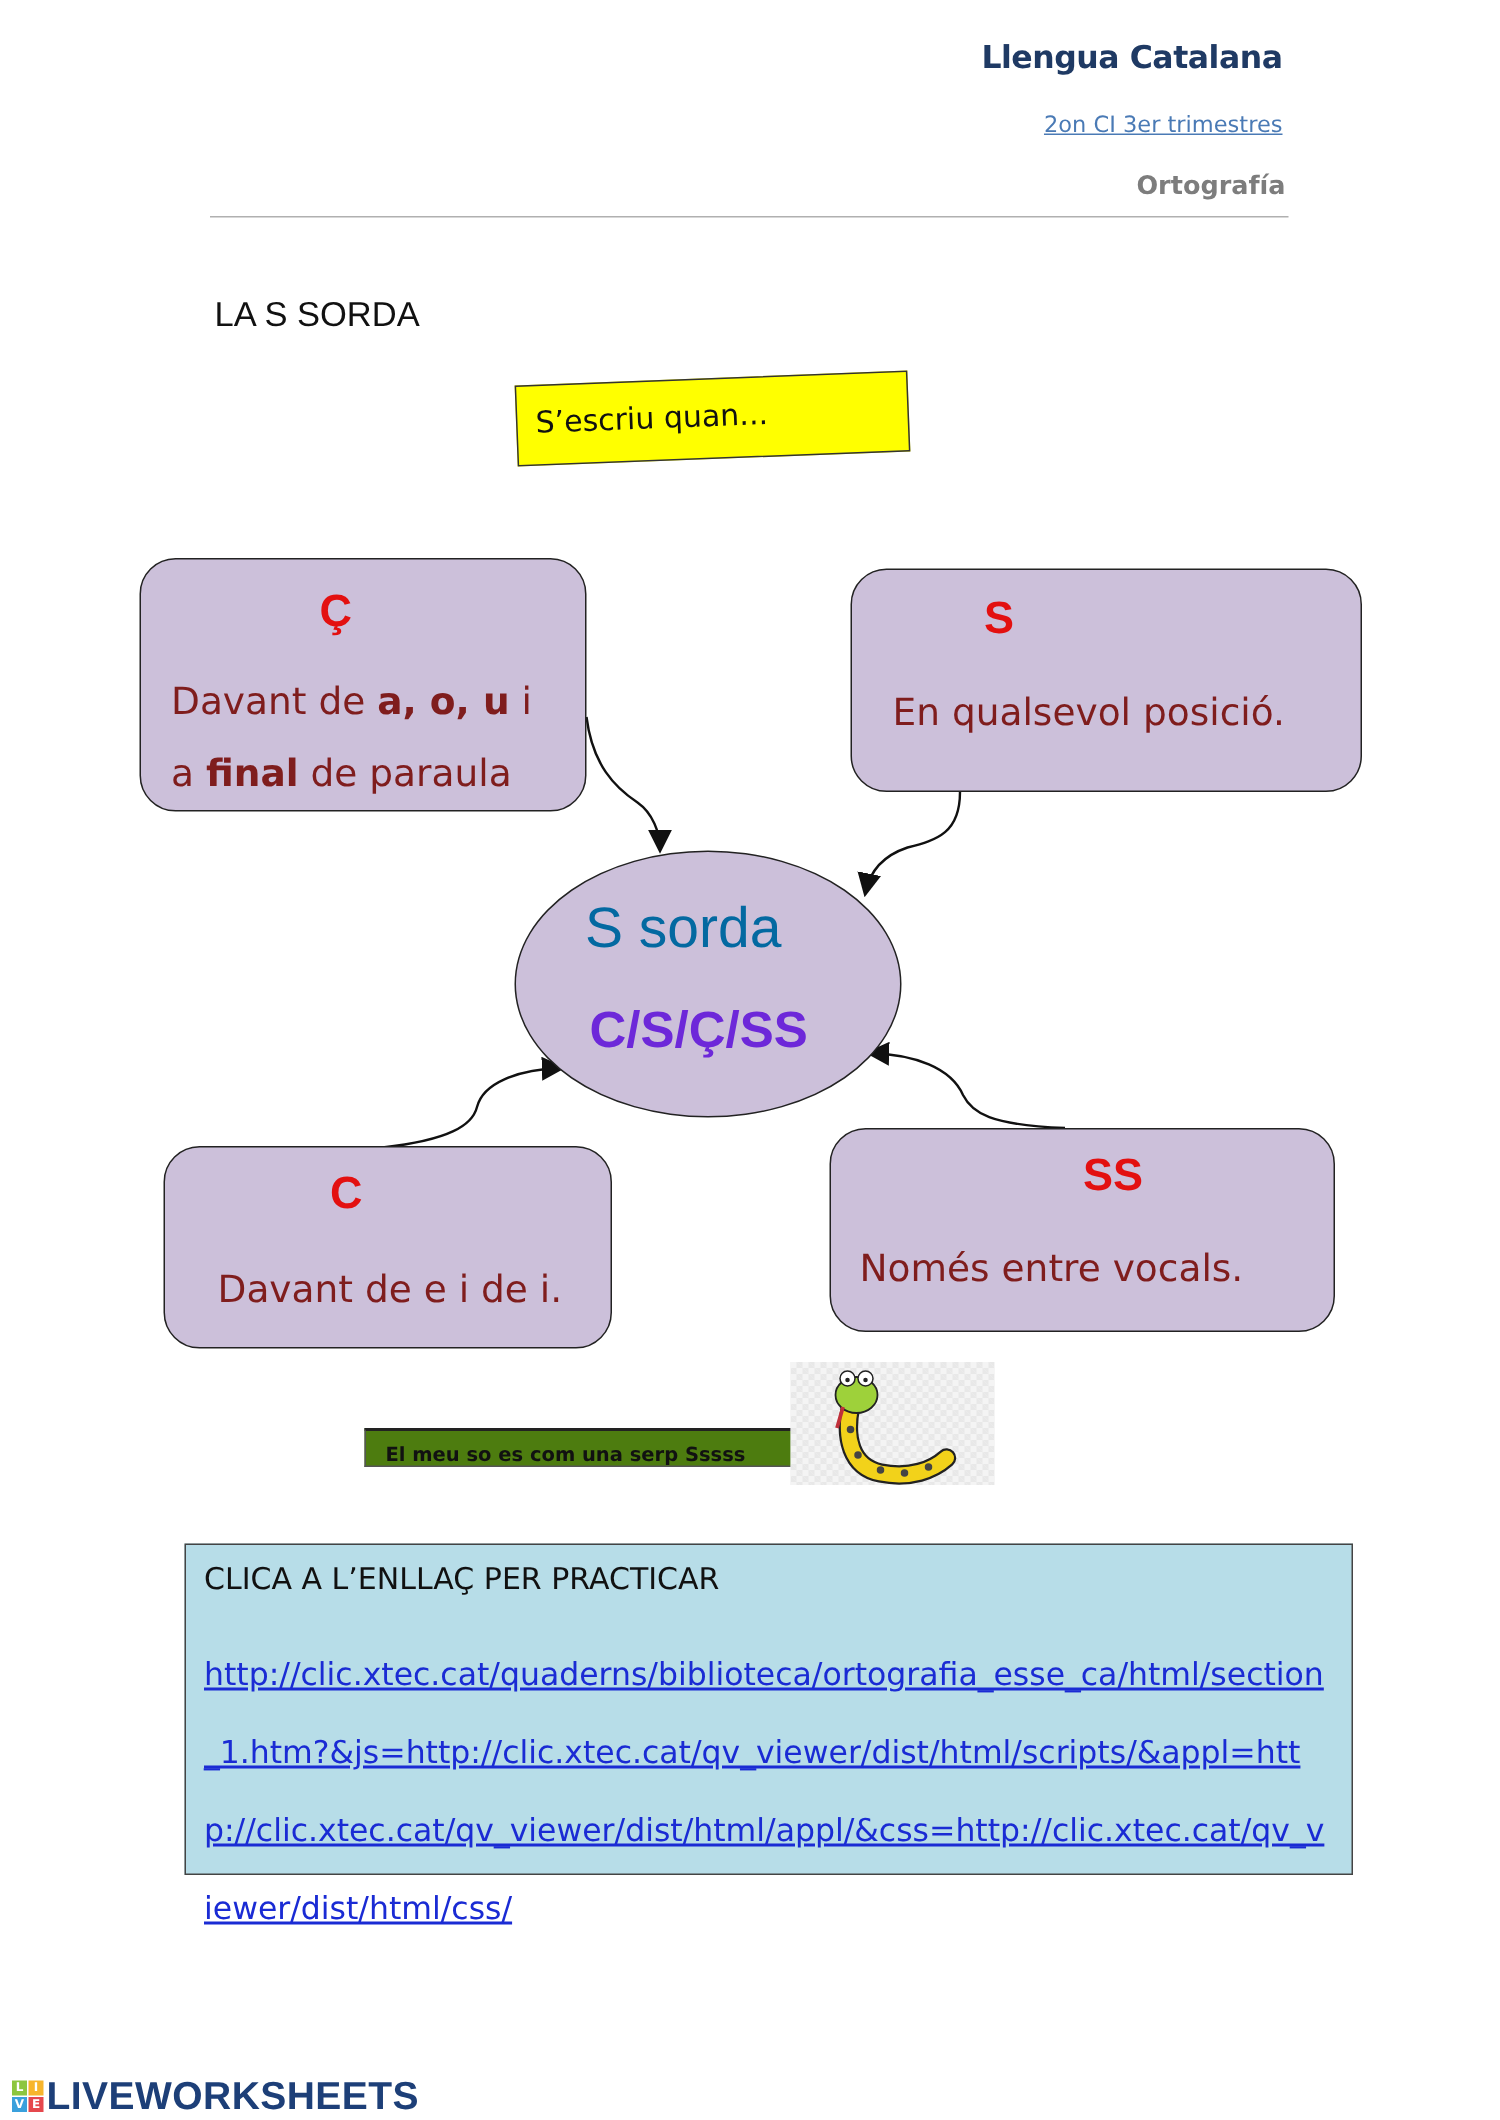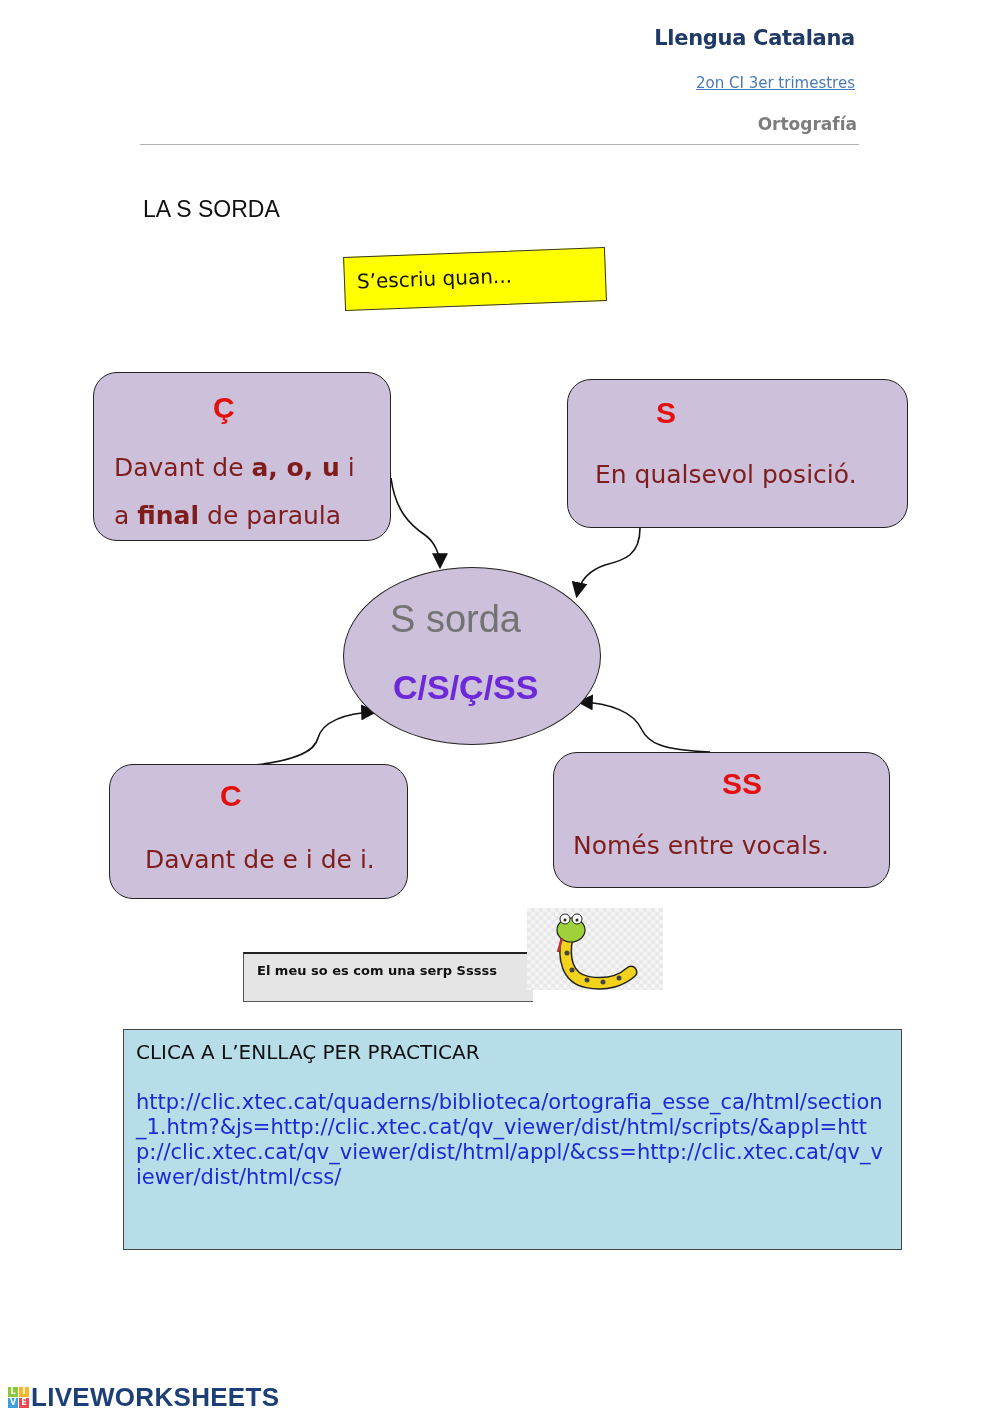--- a/index.html
+++ b/index.html
@@ -14,34 +14,34 @@
     .main-title { left: 143px; top: 196px; font-size: 23px; color: #111; font-family: "Liberation Sans", sans-serif; }
     .yellow-note { left: 344px; top: 252px; width: 262px; height: 54px; background: #ffff00;
                    border: 1.5px solid #333; transform: rotate(-2.2deg); box-sizing: border-box; }
     .yellow-note span { position: absolute; left: 12px; top: 12px; font-size: 20px; color: #111; }
     .box { background: #ccc0da; border: 1.5px solid #222; border-radius: 24px; box-sizing: border-box; overflow: hidden; }
     .letter { position: absolute; color: #e31010; font-weight: bold; font-family: "Liberation Sans", sans-serif; font-size: 30px; }
     .desc { position: absolute; color: #7f1d1d; font-size: 25px; font-family: "DejaVu Sans", sans-serif; white-space: nowrap; }
     .desc b { font-weight: bold; }
     .ellipse { left: 343px; top: 567px; width: 258px; height: 178px; background: #ccc0da; border: 1.5px solid #222;
                border-radius: 50%; box-sizing: border-box; }
-    .ellipse-title { left: 390px; top: 598px; font-size: 38px; color: #737373; font-family: "Liberation Sans", sans-serif; }
+    .ellipse-title { left: 390px; top: 598px; font-size: 38px; color: #0369a1; font-family: "Liberation Sans", sans-serif; }
     .ellipse-sub { left: 393px; top: 668px; font-size: 34px; font-weight: bold; color: #6d28d9; font-family: "Liberation Sans", sans-serif; }
-    .serp-bar { left: 243px; top: 952px; width: 290px; height: 50px; background: #e5e5e5;
+    .serp-bar { left: 243px; top: 952px; width: 290px; height: 26px; background: #4d7c0f;
                 border-top: 2px solid #222; border-left: 1px solid #555; border-bottom: 1px solid #555; box-sizing: border-box; }
     .serp-bar span { position: absolute; left: 13px; top: 9px; font-size: 13px; font-weight: bold; color: #111; }
     .snake { left: 527px; top: 908px; width: 136px; height: 82px;
              background-color: #f4f4f4;
              background-image: linear-gradient(45deg, #e8e8e8 25%, transparent 25%, transparent 75%, #e8e8e8 75%),
                                linear-gradient(45deg, #e8e8e8 25%, transparent 25%, transparent 75%, #e8e8e8 75%);
              background-size: 8px 8px; background-position: 0 0, 4px 4px; }
     .link-box { left: 123px; top: 1029px; width: 779px; height: 221px; background: #b7dde8; border: 1px solid #444; box-sizing: border-box; }
     .link-heading { left: 136px; top: 1040px; font-size: 20px; color: #111; font-family: "DejaVu Sans", sans-serif; }
-    .link-text { left: 136px; top: 1090px; width: 752px; font-size: 21px; line-height: 25px; color: #1a2bd4;
-                 word-break: break-all; font-family: "DejaVu Sans", sans-serif; cursor: pointer; }
+    .link-text { left: 136px; top: 1090px; width: 752px; font-size: 21px; line-height: 52px; color: #1a2bd4;
+                 text-decoration: underline; word-break: break-all; font-family: "DejaVu Sans", sans-serif; cursor: pointer; }
     .logo { left: 8px; top: 1382px; display: flex; align-items: center; }
     .logo-grid { display: grid; grid-template-columns: 10px 10px; grid-template-rows: 10px 10px; gap: 1px; margin-right: 2px; }
     .logo-grid div { font-size: 8px; font-weight: bold; color: #fff; text-align: center; line-height: 10px; }
     .logo-text { font-size: 26px; font-weight: bold; color: #1d3f78; font-family: "Liberation Sans", sans-serif; letter-spacing: 0.3px; }
     svg.arrows { position: absolute; left: 0; top: 0; }
   </style>
 </head>
 <body>
 
 <div class="abs hdr-title">Llengua Catalana</div>

